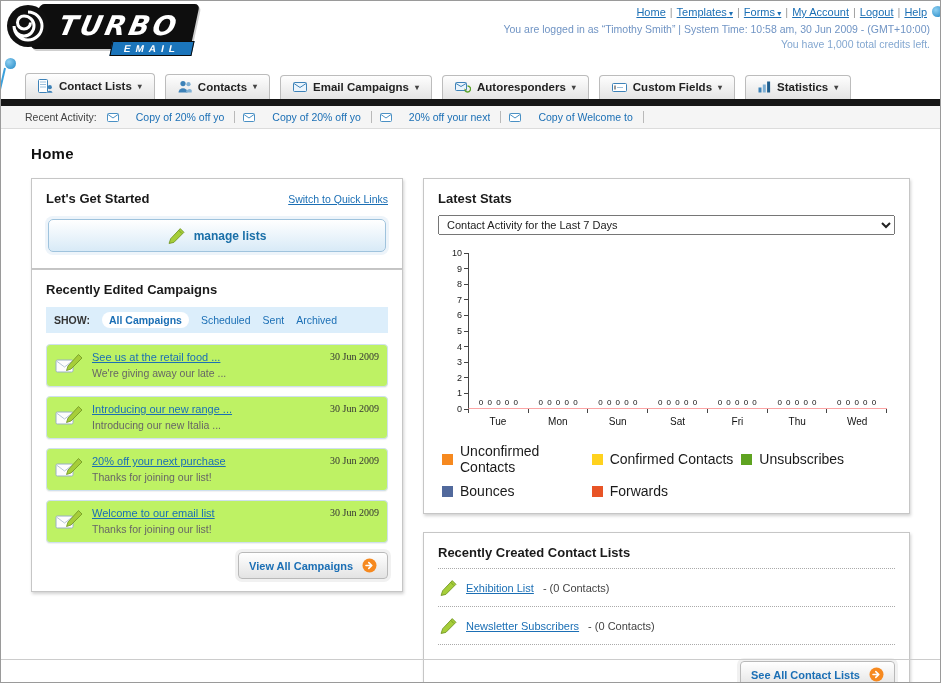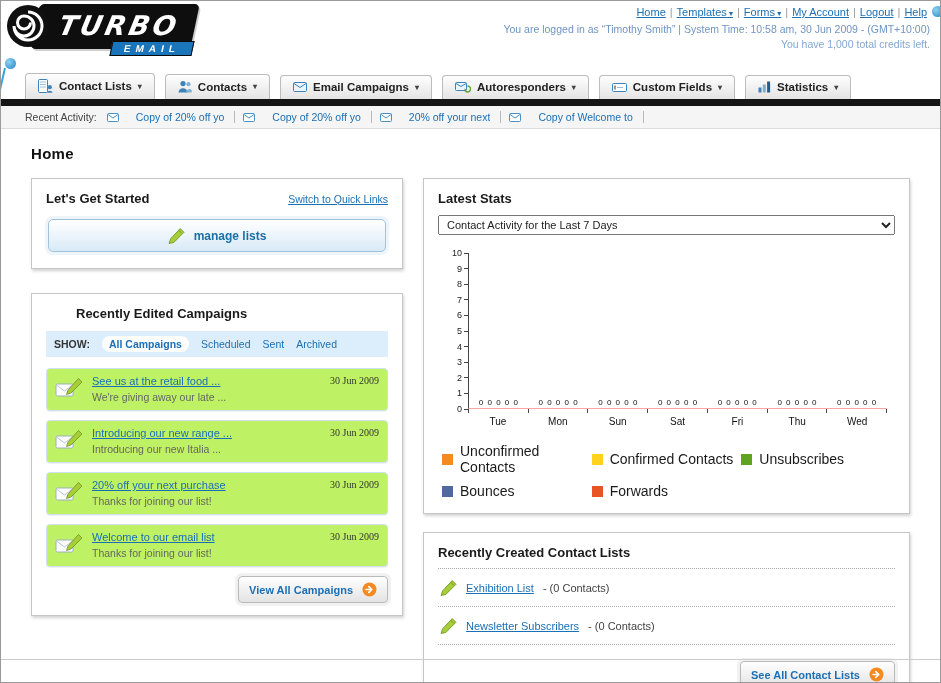--- a/index.html
+++ b/index.html
@@ -53,38 +53,38 @@
   .ra-label { color:#444; }
   .ra-item { display:flex; align-items:center; gap:17px; color:#1B6FB5; cursor:pointer;
     padding-right:10px; border-right:1px solid #b9b9b9; }
   .ra-icon { line-height:0; }
   .ra-text { max-width:116px; overflow:hidden; white-space:nowrap; }
 
   
   .content { padding: 14px 30px 0 30px; }
   .page-title { font-size:15px; font-weight:bold; color:#111; margin: 2px 0 16px; letter-spacing:.3px; }
   .cols { display:flex; gap:20px; align-items:flex-start; }
-  .col-left { width:372px; flex:none; display:flex; flex-direction:column; gap:24px; }
+  .col-left { width:372px; flex:none; display:flex; flex-direction:column; }
   .col-right { flex:1; display:flex; flex-direction:column; gap:18px; }
 
   .panel { background:#fff; border:1px solid #c6c6c6; box-shadow:1px 2px 3px rgba(0,0,0,.18); padding:12px 14px; }
   .panel-title { font-size:13px; font-weight:bold; color:#1a1a1a; }
 
   
   .gs-head { display:flex; justify-content:space-between; align-items:center; margin-bottom:13px; }
   .gs-link { font-size:10.5px; color:#1B6FB5; text-decoration:underline; cursor:pointer; }
   .gs-buttons { display:flex; gap:18px; padding:0 2px 4px; }
   .gs-btn { flex:1; display:flex; align-items:center; justify-content:center; gap:9px;
     border:1px solid #9FC3DD; border-radius:5px; background:linear-gradient(#ffffff,#d8eaf7);
     box-shadow:0 0 0 3px #edf4fa; padding:7px 8px; font-size:12px; font-weight:bold; color:#1A6FA8;
     cursor:pointer; font-family:"Liberation Sans",sans-serif; }
   .gs-icon { line-height:0; }
 
   
-  .camp .panel-title { margin-bottom:10px;margin-left:30px; }
+  .camp .panel-title { margin-bottom:10px; }
   .filter-bar { display:flex; align-items:center; gap:12px; background:#dceefb; padding:5px 8px;
     font-size:10.5px; margin-bottom:11px; }
   .show-label { font-weight:bold; color:#333; }
   .filter { color:#1B6FB5; cursor:pointer; }
   .filter.selected { background:#fff; padding:2px 7px; border-radius:8px; font-weight:bold; }
   .camp-item { display:flex; align-items:flex-start; gap:9px; border:1px solid #cfe0ee; border-radius:4px;
     padding:6px 8px 7px; margin-bottom:9px; box-shadow:0 1px 1px rgba(0,0,0,.06); background:#bef264; }
   .camp-icon { line-height:0; margin-top:2px; }
   .camp-texts { flex:1; min-width:0; }
   .camp-title { font-size:11px; color:#1B6FB5; text-decoration:underline; cursor:pointer; white-space:nowrap; overflow:hidden; }

